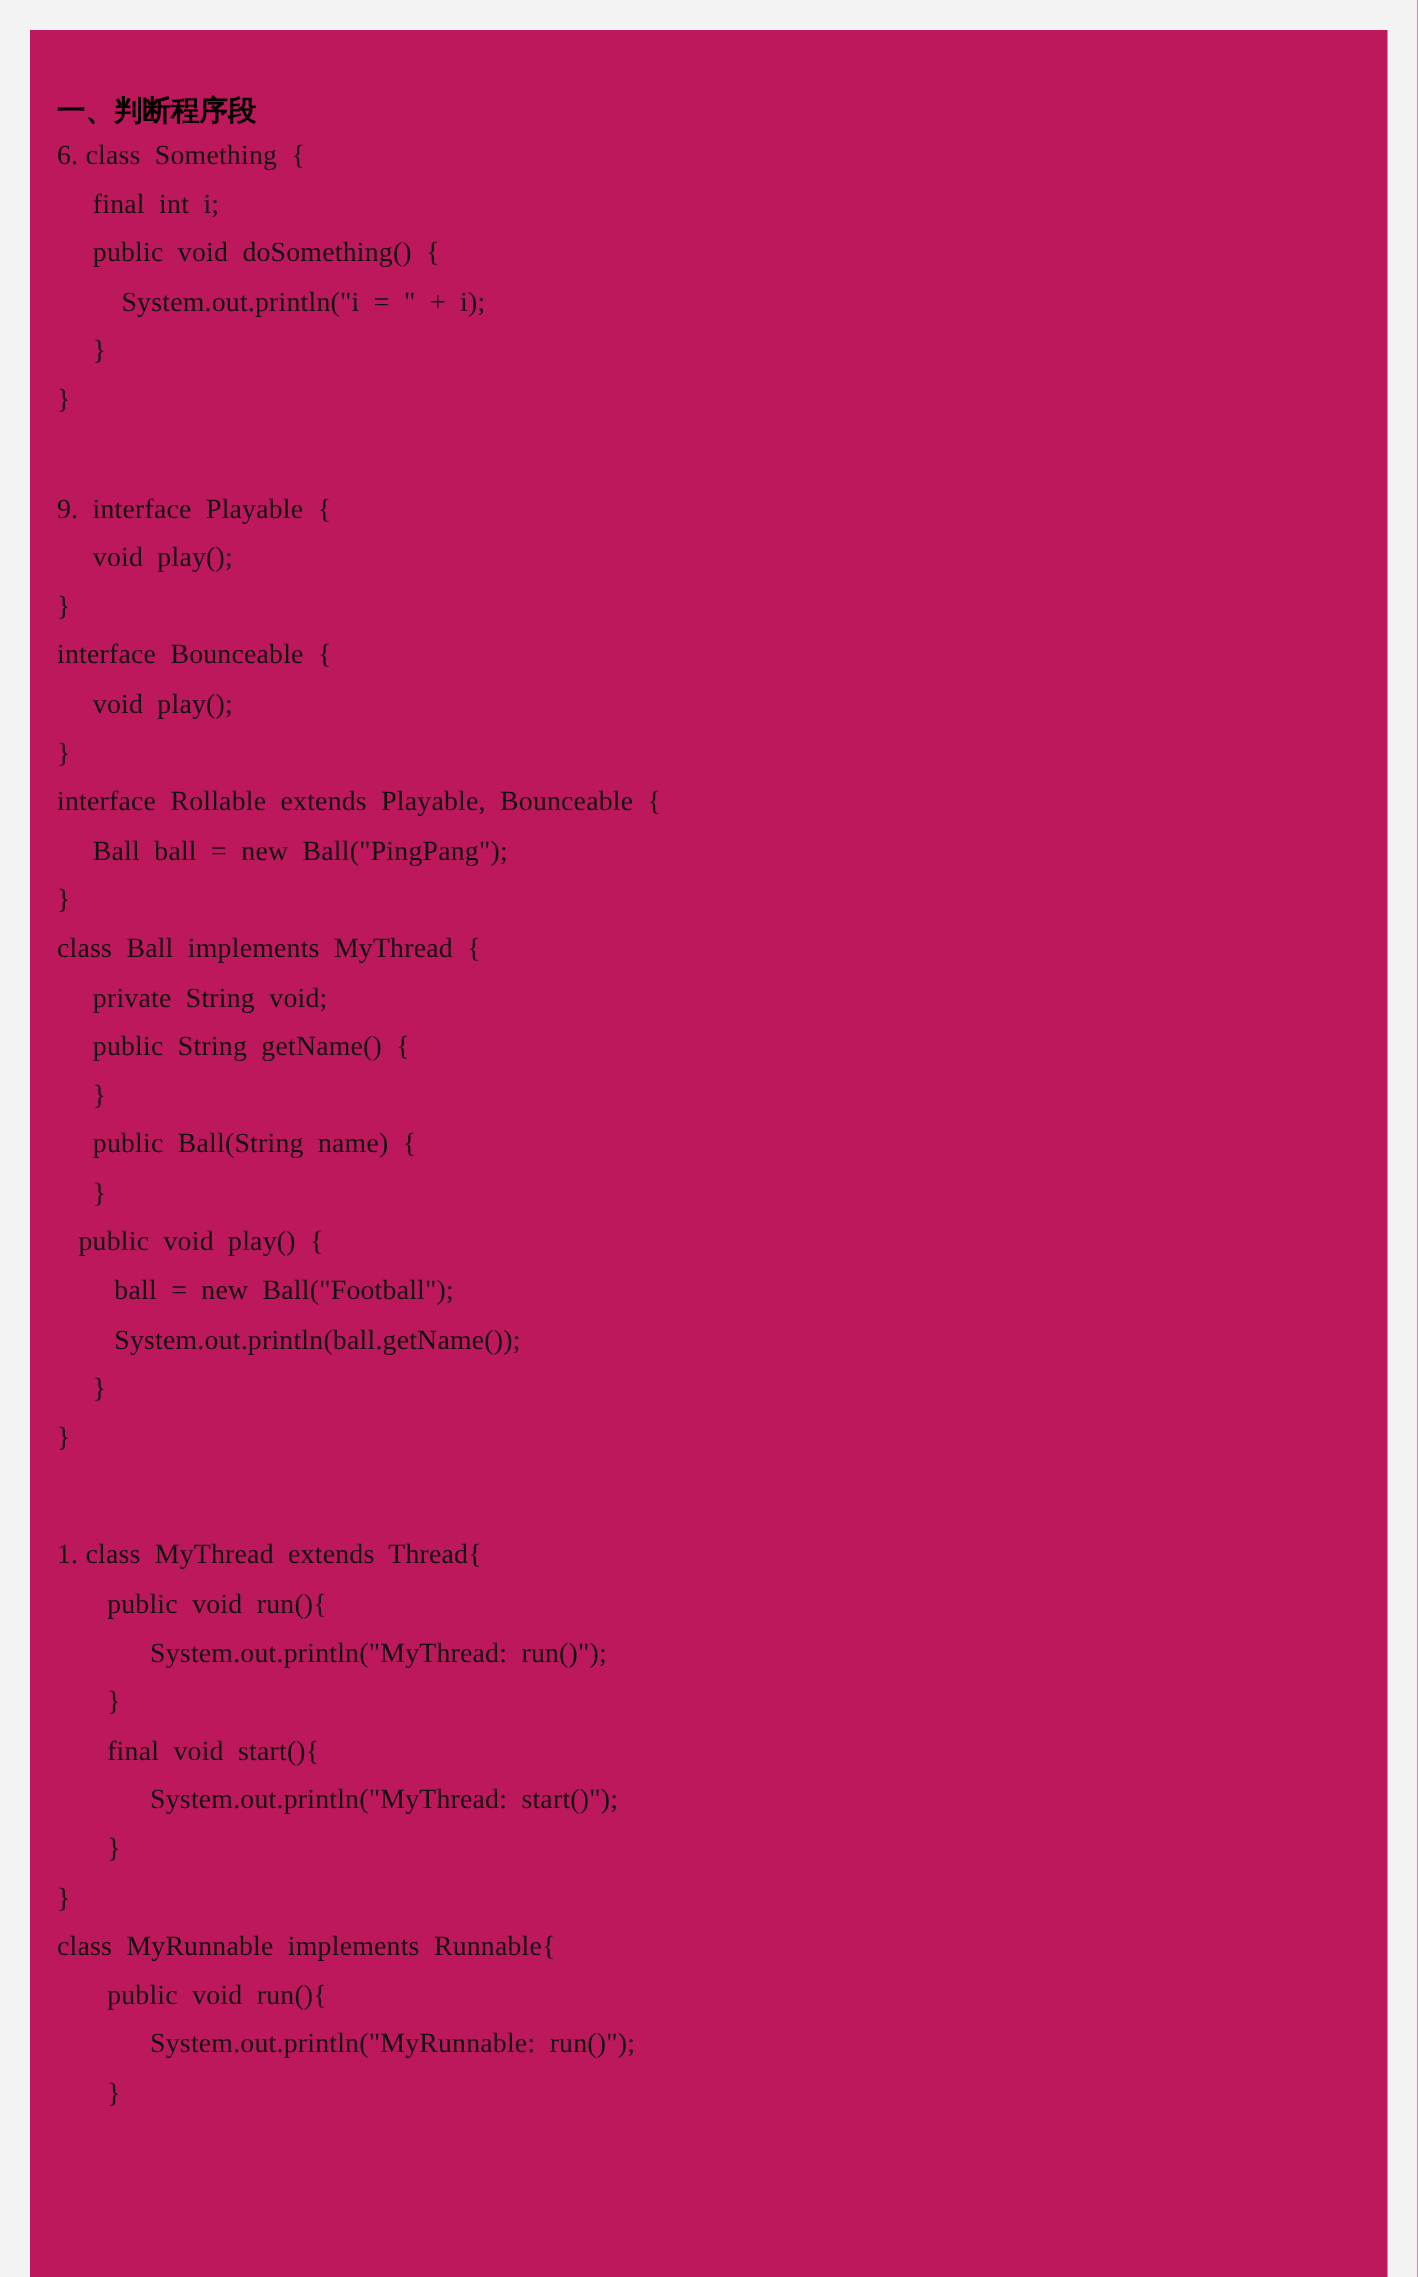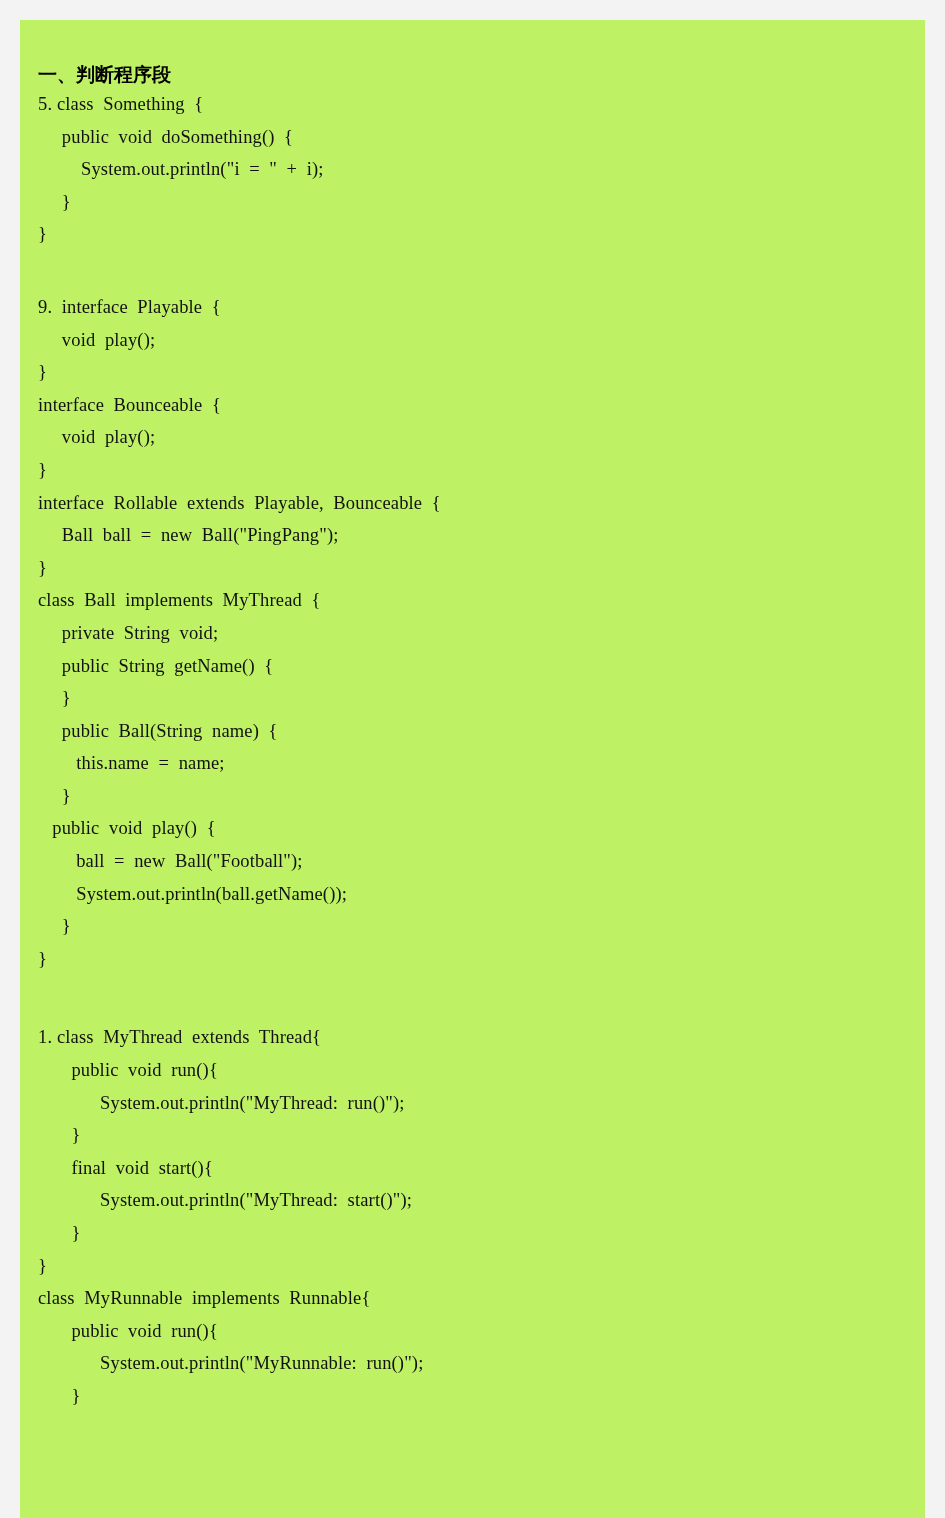--- a/index.html
+++ b/index.html
@@ -12,21 +12,21 @@
     background: #f3f3f4;
     font-family: "Liberation Serif", "DejaVu Serif", serif;
     overflow: hidden;
   }
   .page {
     position: absolute;
     left: 20px;
     top: 20px;
     width: 905px;
     height: 1498px;
-    background: #bef264;
+    background: #be185d;
   }
   .content {
     position: absolute;
     left: 18px;
     top: 42px;
     right: 10px;
   }
   .section-heading {
     font-family: "Liberation Serif", "DejaVu Serif", serif;
     font-weight: bold;
@@ -61,21 +61,22 @@
 </head>
 <body>
 
 <div class="page">
   <div class="content">
 
     <div>
       <div class="section-heading">一、判断程序段</div>
 
       <div class="code-block">
-        <div class="code-line">5. class  Something  {</div>
+        <div class="code-line">6. class  Something  {</div>
+        <div class="code-line">     final  int  i;</div>
         <div class="code-line">     public  void  doSomething()  {</div>
         <div class="code-line">         System.out.println("i  =  "  +  i);</div>
         <div class="code-line">     }</div>
         <div class="code-line">}</div>
       </div>
 
       <div class="gap-lg"></div>
 
       <div class="code-block">
         <div class="code-line">9.  interface  Playable  {</div>
@@ -85,21 +86,20 @@
         <div class="code-line">     void  play();</div>
         <div class="code-line">}</div>
         <div class="code-line">interface  Rollable  extends  Playable,  Bounceable  {</div>
         <div class="code-line">     Ball  ball  =  new  Ball("PingPang");</div>
         <div class="code-line">}</div>
         <div class="code-line">class  Ball  implements  MyThread  {</div>
         <div class="code-line">     private  String  void;</div>
         <div class="code-line">     public  String  getName()  {</div>
         <div class="code-line">     }</div>
         <div class="code-line">     public  Ball(String  name)  {</div>
-        <div class="code-line">        this.name  =  name;</div>
         <div class="code-line">     }</div>
         <div class="code-line">   public  void  play()  {</div>
         <div class="code-line">        ball  =  new  Ball("Football");</div>
         <div class="code-line">        System.out.println(ball.getName());</div>
         <div class="code-line">     }</div>
         <div class="code-line">}</div>
       </div>
     </div>
 
     <div class="gap-xl"></div>

